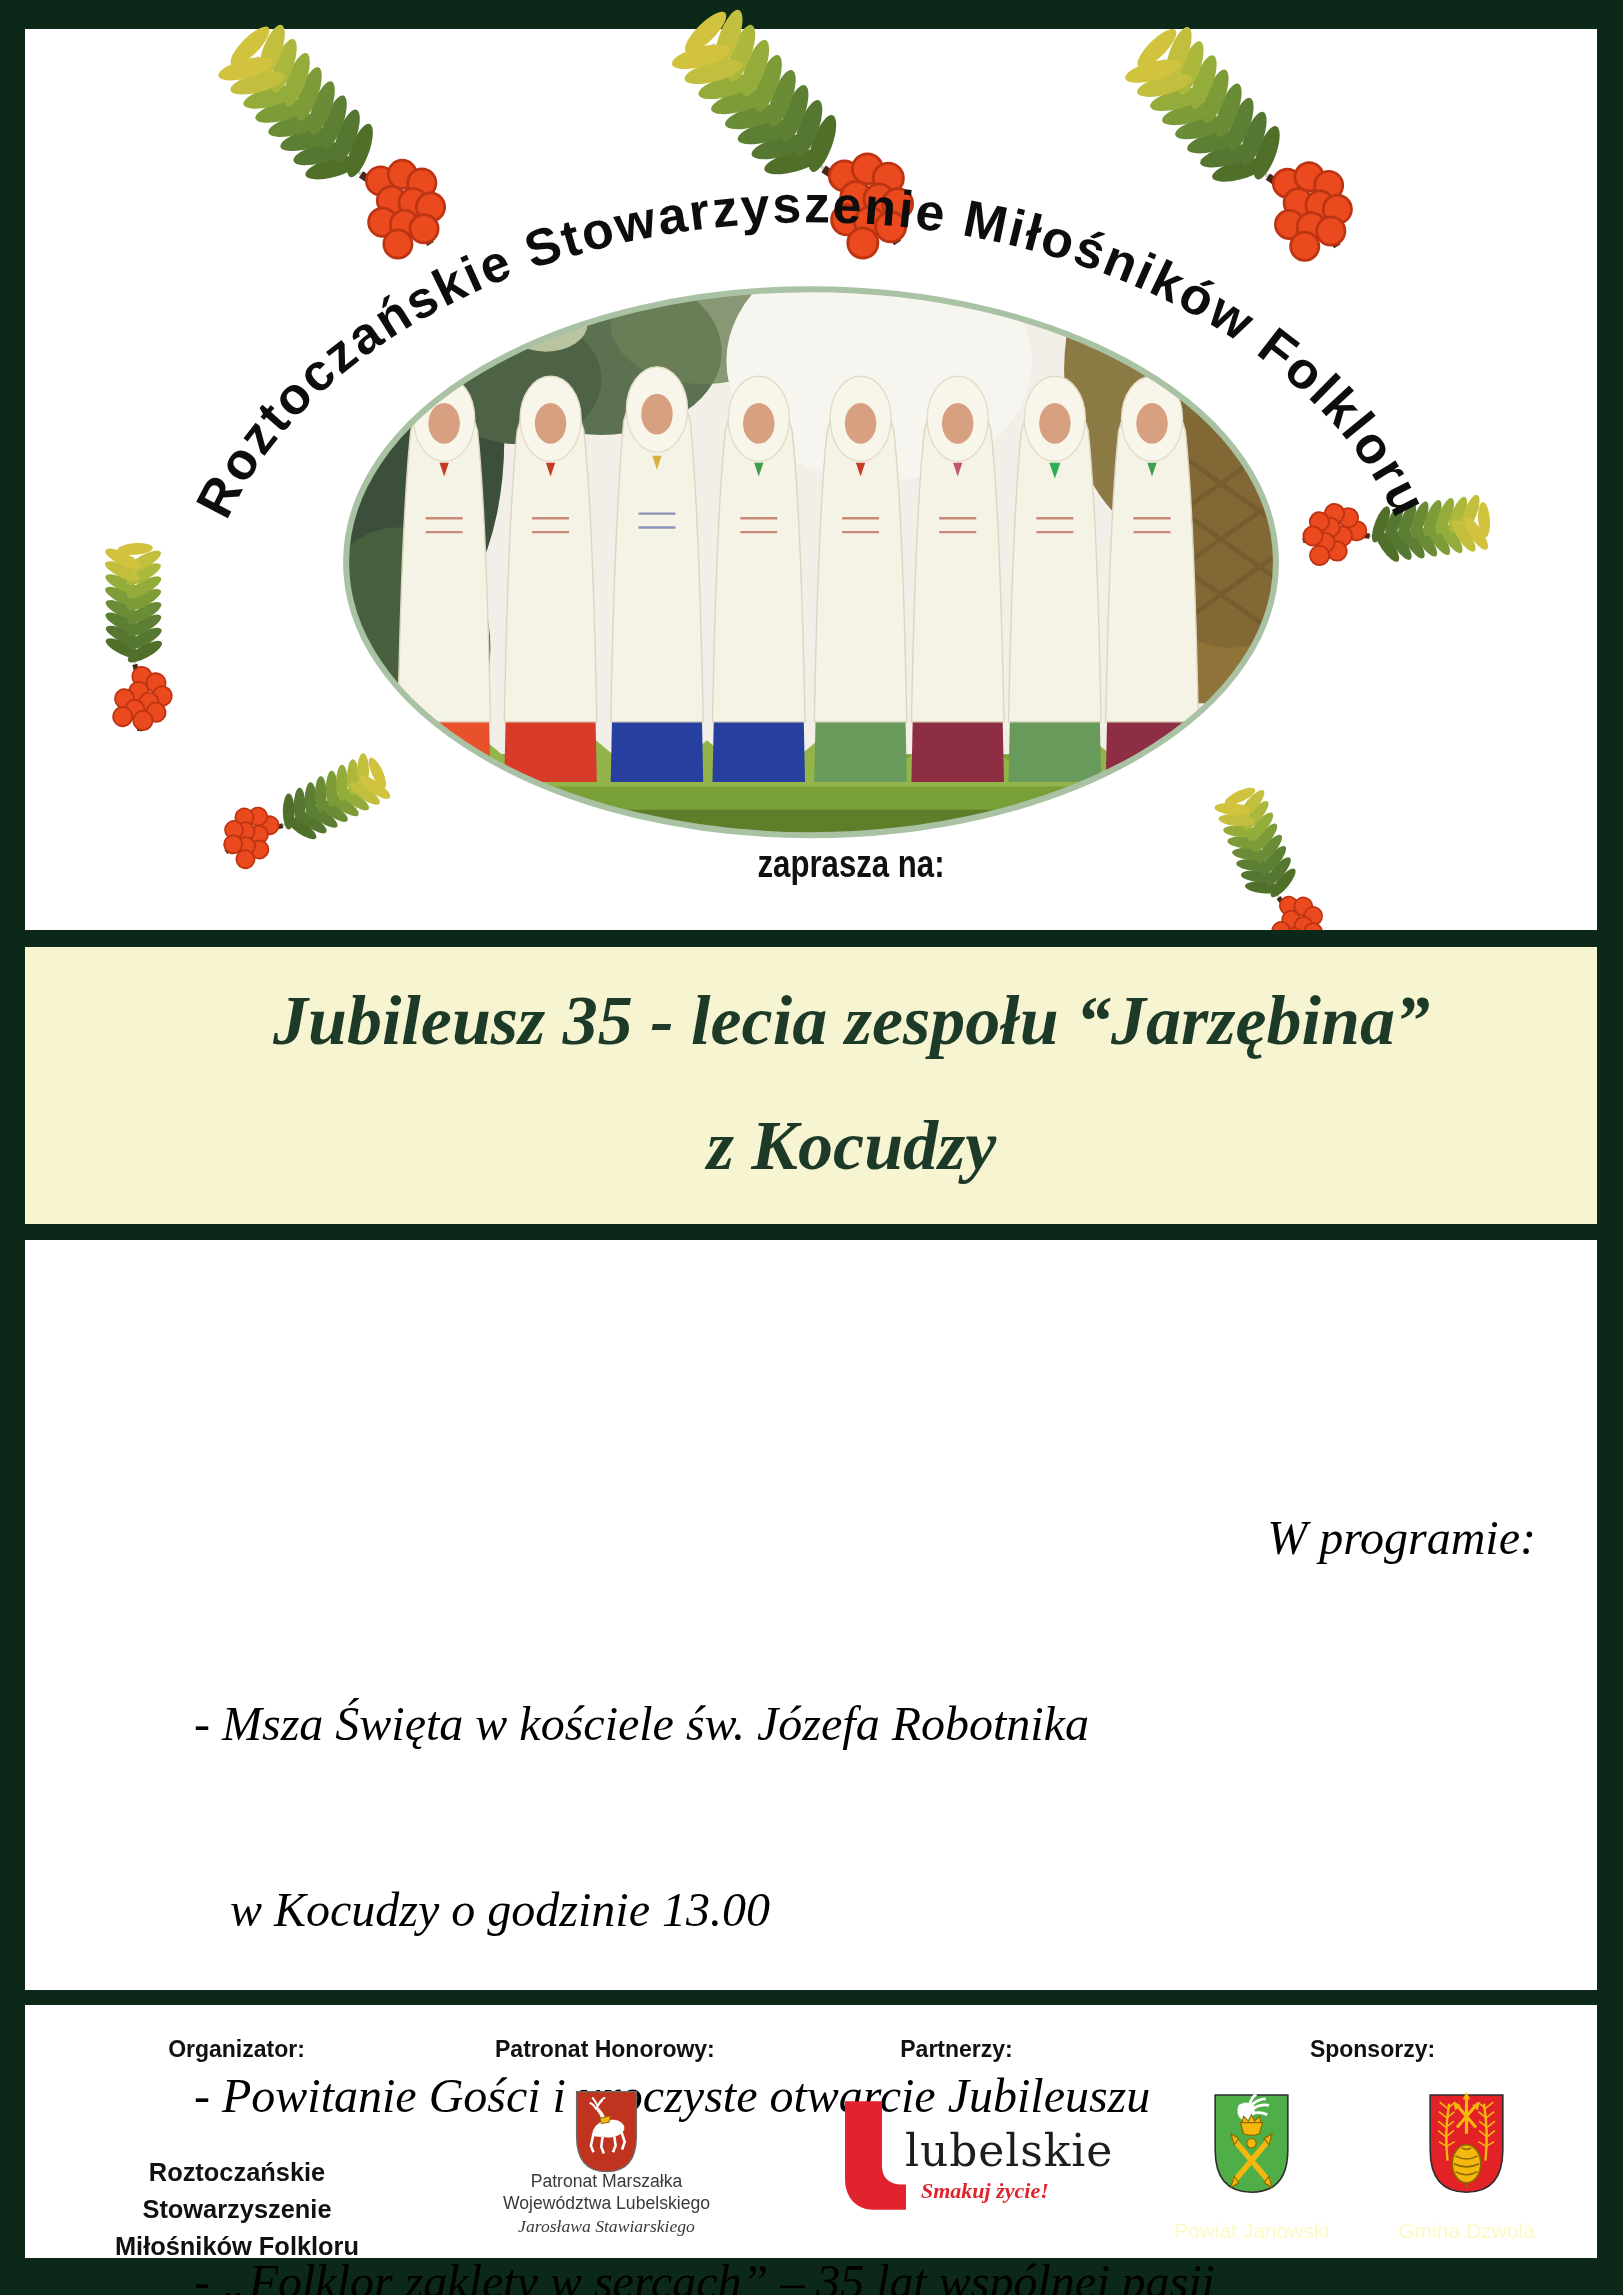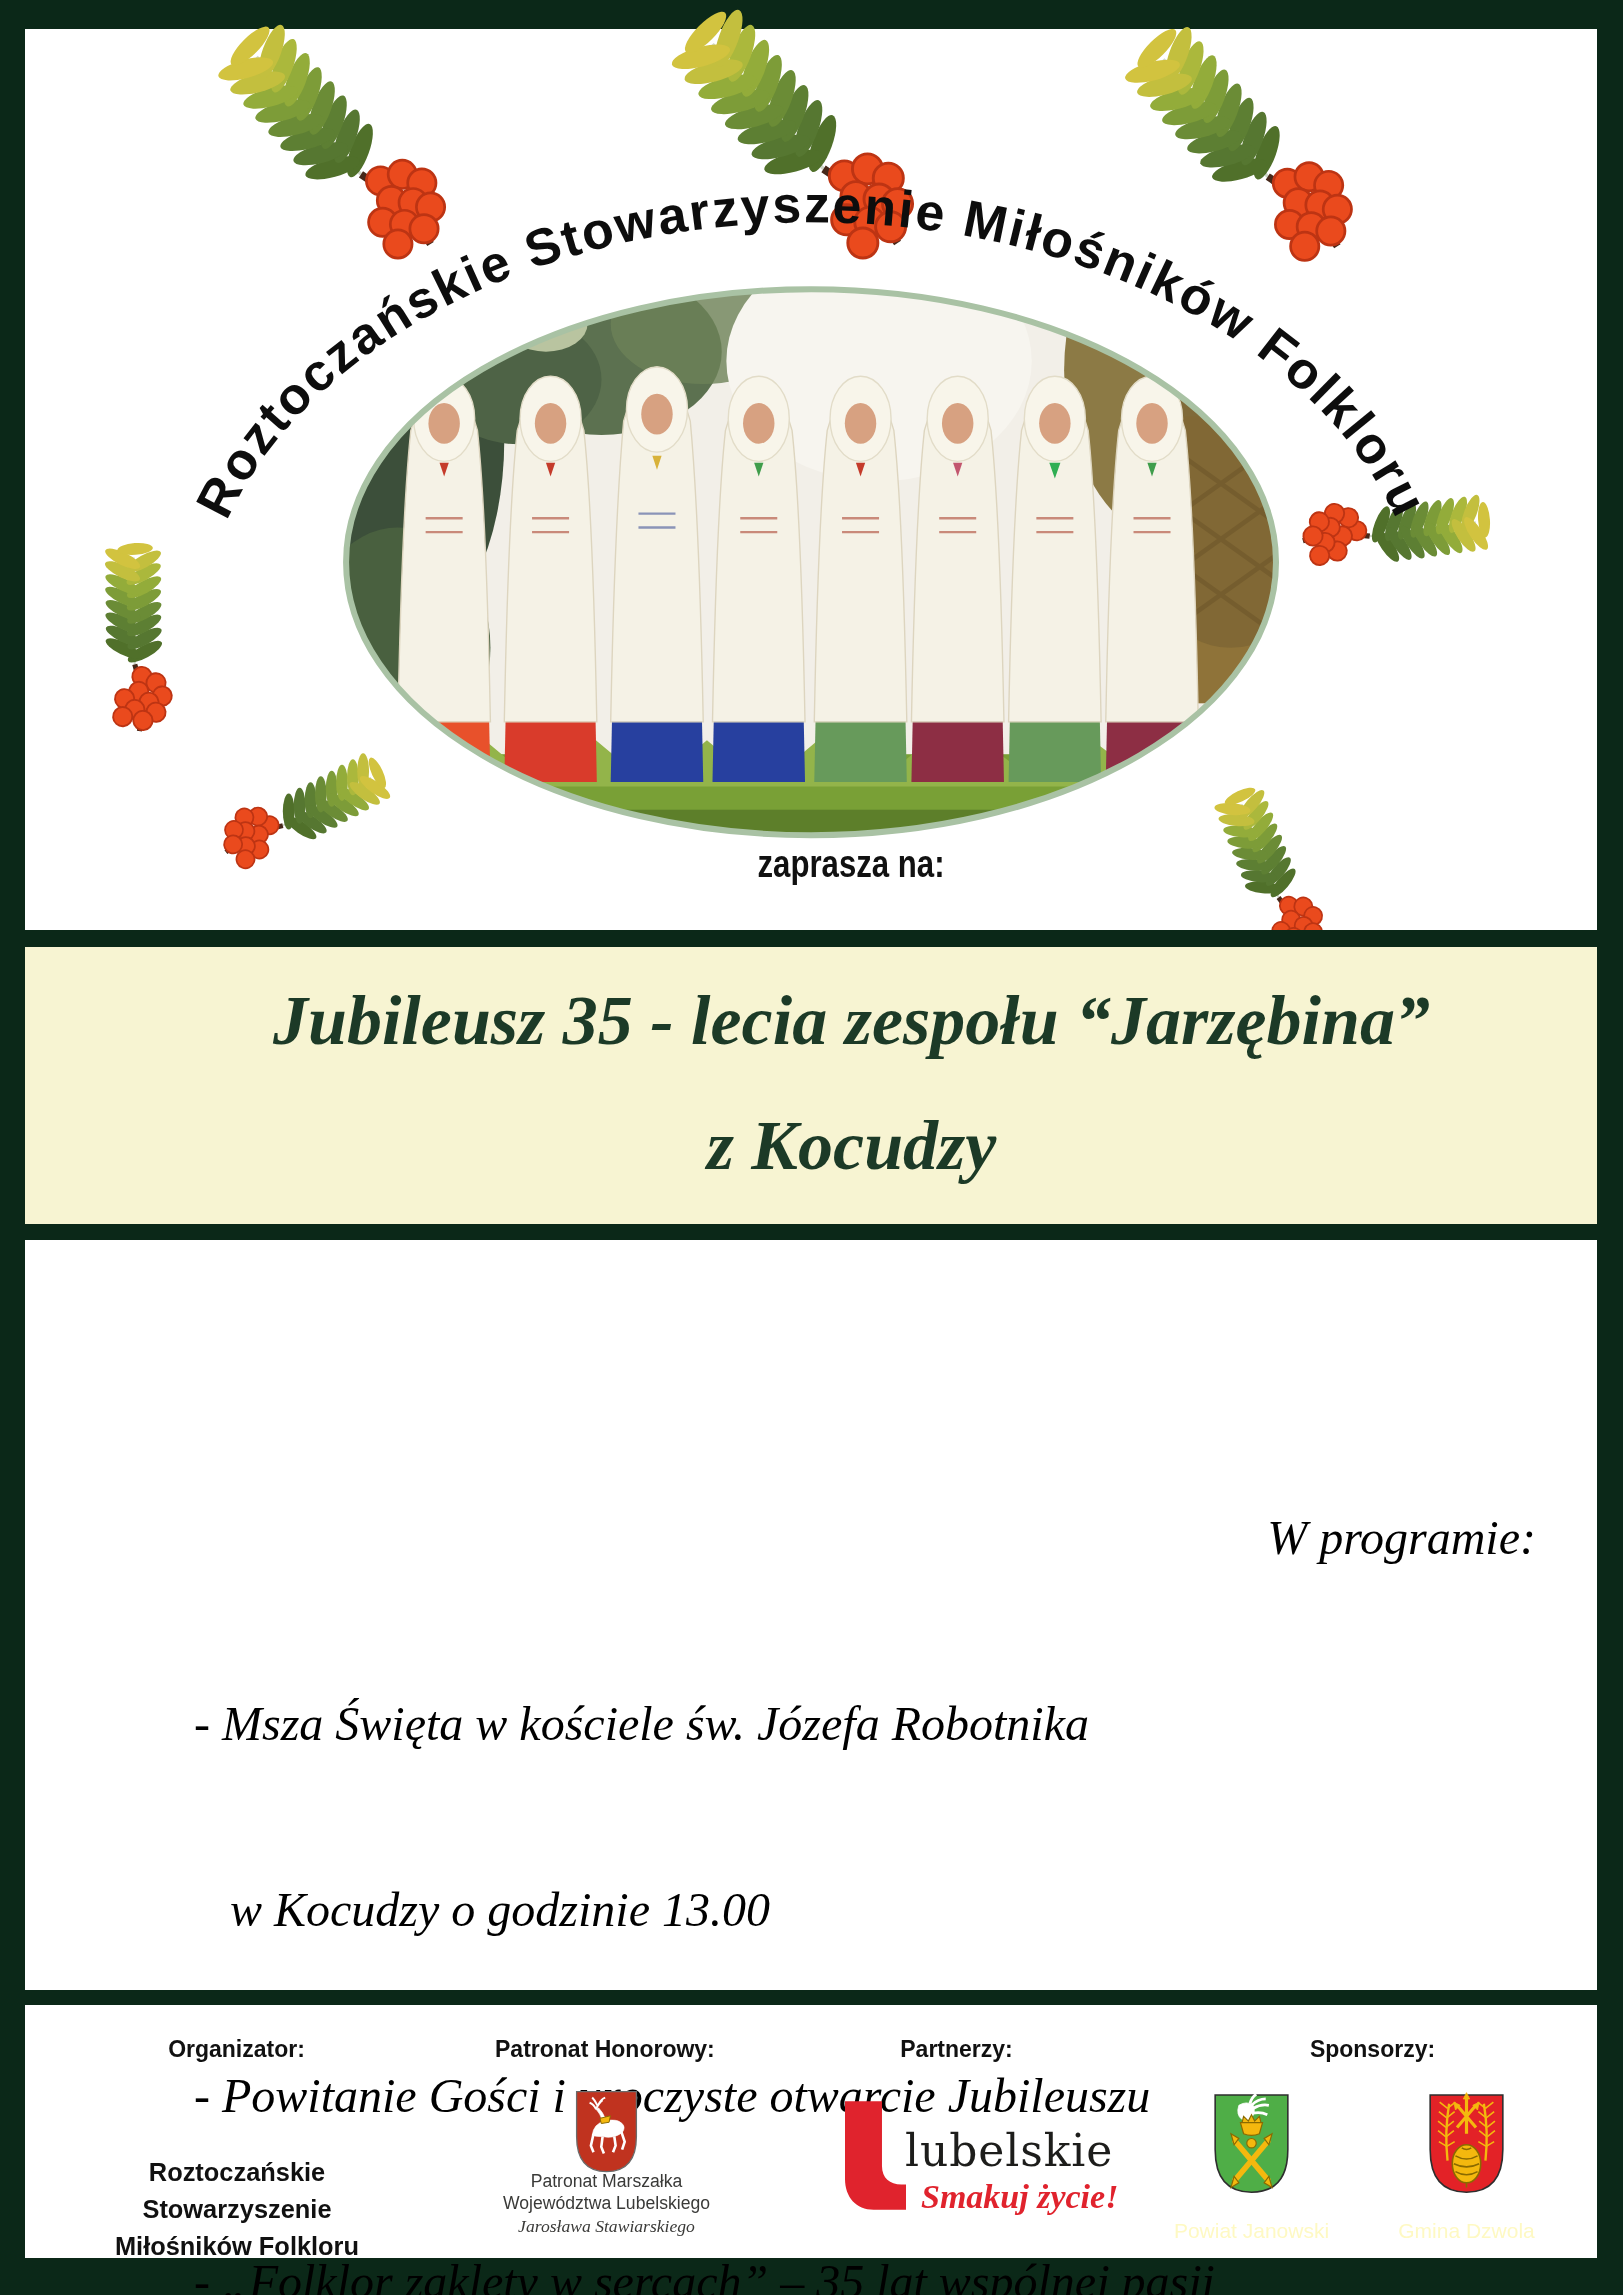--- a/index.html
+++ b/index.html
@@ -25,21 +25,21 @@
   .fh-pat{left:495px;width:231px;text-align:left;}
   .fh-par{left:864px;width:185px;text-align:center;}
   .fh-spo{left:1280px;width:185px;text-align:center;}
   .orgname{left:52px;top:2154px;width:370px;text-align:center;font-weight:bold;font-size:25.4px;
            color:#111;line-height:37px;}
   .patline{left:486px;width:241px;text-align:center;font-size:17.6px;color:#3a3a38;line-height:22px;}
   .patline.it{font-style:italic;font-family:"Liberation Serif", serif;}
   .lubelskie-word{left:905px;top:2125px;font-family:"DejaVu Serif", serif;font-size:44px;
                   color:#1d1d1b;letter-spacing:0.9px;}
   .lubelskie-tag{left:921px;top:2178px;font-family:"Liberation Serif", serif;font-style:italic;
-                 font-weight:bold;font-size:34px;color:#e0232d;}
+                 font-weight:bold;font-size:22px;color:#e0232d;}
   .sponsor-cap{top:2219px;width:185px;text-align:center;font-weight:normal;font-size:21px;color:#fef9c3;}
   svg{display:block;}
 </style>
 </head>
 <body>
 
 <div class="poster">
 
   <div class="abs white-main"></div>
 

